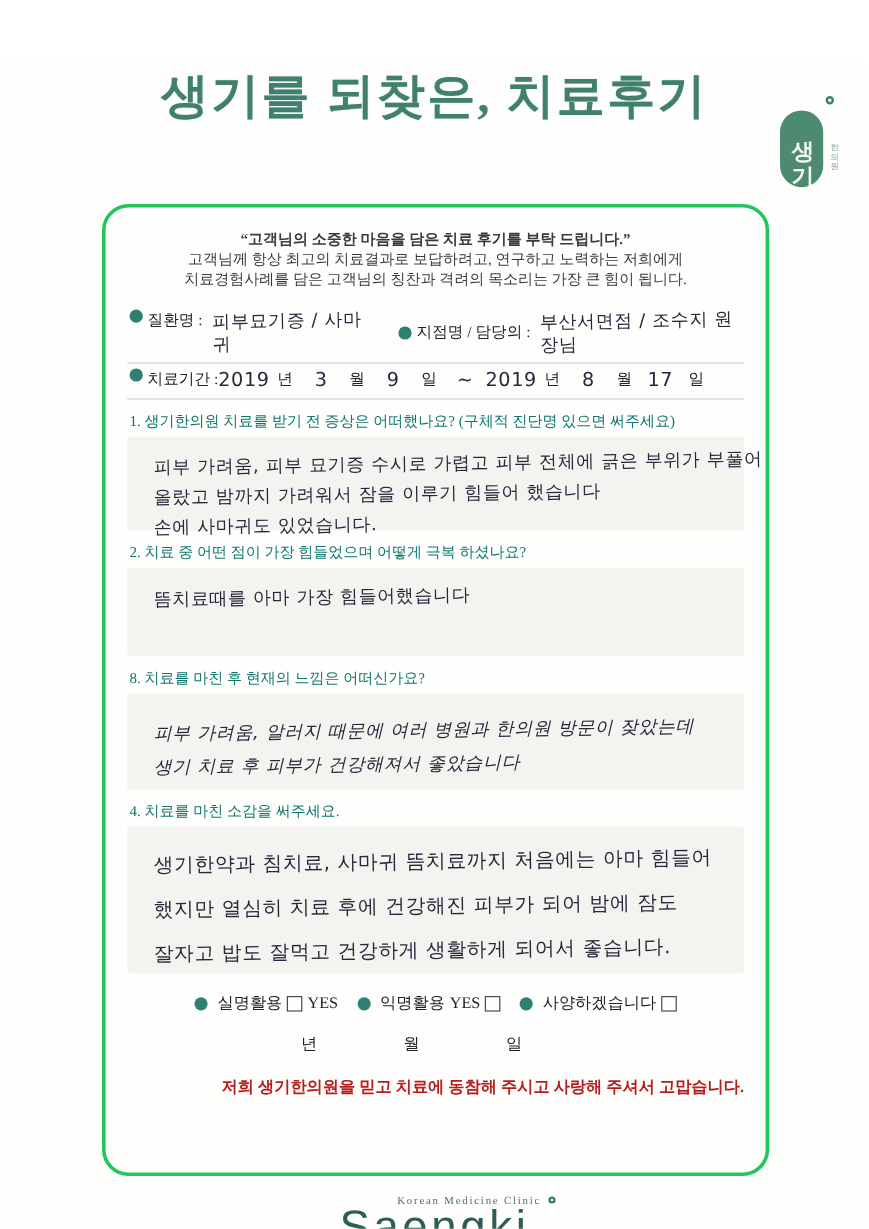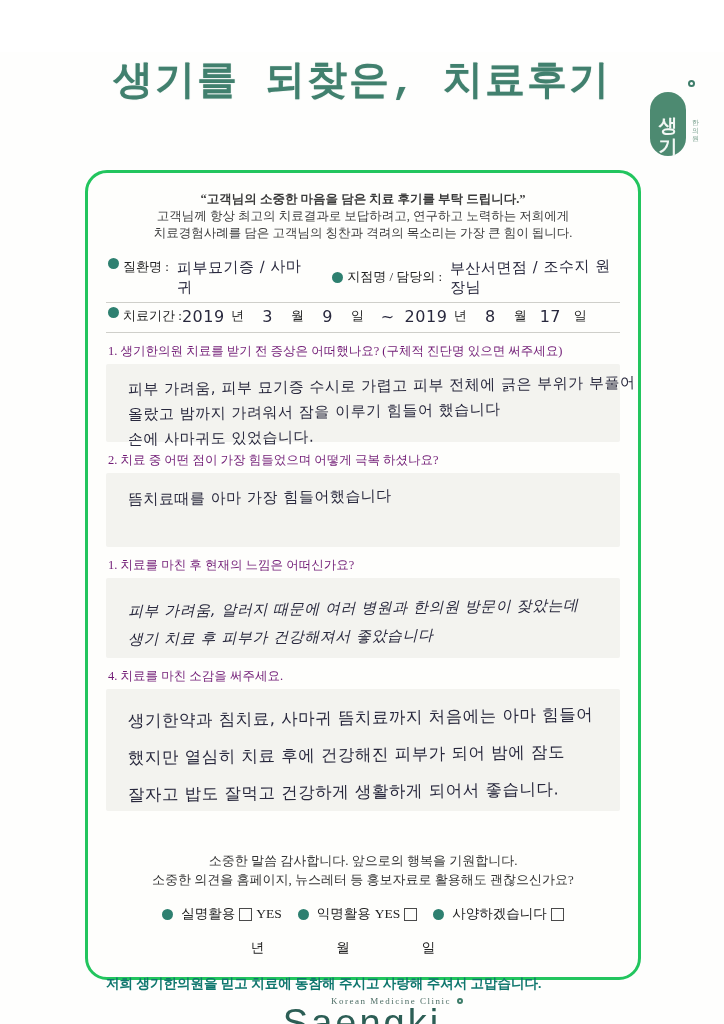--- a/index.html
+++ b/index.html
@@ -15,21 +15,20 @@
 
   
   .title {
     margin-top: 52px;
     text-align: center;
     font-size: 40px;
     font-weight: bold;
     letter-spacing: 2px;
     color: #41806e;
     text-shadow: 0 0 1px rgba(65,128,110,.4);
-    font-family: Liberation Mono, monospace;
   }
   .logo { position: absolute; top: 28px; left: 648px; width: 52px; height: 84px; }
   .logo .ring {
     position: absolute; top: 0; left: 40px;
     width: 7px; height: 7px; border: 2px solid #3e7d6a; border-radius: 50%;
   }
   .logo .stamp {
     position: absolute; top: 12px; left: 2px;
     width: 36px; height: 64px;
     background: #4d8a71; border-radius: 18px;
@@ -69,21 +68,21 @@
     font-family: "DejaVu Sans", sans-serif;
     color: #28283d; font-size: 15px; letter-spacing: .5px;
   }
   .fval { margin-left: 8px; transform: rotate(-1deg); }
   .sep { margin-left: 26px; display: flex; align-items: center; }
   .period-row .hand { font-size: 16px; }
   .pnum { display: inline-block; min-width: 34px; text-align: center; }
   .punit { font-size: 13px; color: #222; display: inline-block; min-width: 26px; text-align: center; }
 
   .question { margin-top: 10px; }
-  .qlabel { font-size: 12.5px; color: #701a75; margin-bottom: 4px; padding-left: 2px; }
+  .qlabel { font-size: 12.5px; color: #0f766e; margin-bottom: 4px; padding-left: 2px; }
   .answer {
     background: #f3f3ef; border-radius: 2px;
     padding: 10px 14px 6px 22px;
   }
   .answer .line { transform: rotate(-0.8deg); white-space: nowrap; }
   .q1 .answer { height: 78px; } .q1 .line { line-height: 25px; }
   .q2 .answer { height: 74px; } .q2 .line { line-height: 26px; }
   .q3 .answer { height: 80px; padding-top: 16px; font-style: italic; } .q3 .line { line-height: 28px; }
   .q4 .answer { height: 122px; } .q4 .line { line-height: 37px; font-size: 16.5px; }
 
@@ -94,21 +93,21 @@
   }
   .consent .item { display: flex; align-items: center; gap: 4px; }
   .checkbox {
     display: inline-block; width: 13px; height: 13px;
     border: 1.5px solid #4a4a4a; background: transparent;
   }
   .date-row {
     margin-top: 16px; display: flex; justify-content: center; gap: 72px;
     font-size: 13.5px; color: #222; padding-right: 40px;
   }
-  .thanks { margin-top: 18px; text-align: left; font-size: 13.5px; font-weight: bold; color: #0f766e; font-family: Liberation Serif, serif; }
+  .thanks { margin-top: 18px; text-align: right; font-size: 13.5px; font-weight: bold; color: #b91c1c; font-family: Liberation Serif, serif; }
 
   
   .brand-footer { position: absolute; top: 938px; left: 0; width: 724px; text-align: center; }
   .brand-footer .tagline {
     font-family: Liberation Serif, serif;
     font-size: 9px; letter-spacing: 1.5px; color: #4e6e66;
     display: inline-flex; align-items: center; gap: 6px;
     margin-left: 70px;
   }
   .brand-footer .tagline .dot {
@@ -182,40 +181,36 @@
     </div>
 
     <div class="question q2">
       <div class="qlabel">2. 치료 중 어떤 점이 가장 힘들었으며 어떻게 극복 하셨나요?</div>
       <div class="answer">
         <div class="hand line">뜸치료때를 아마 가장 힘들어했습니다</div>
       </div>
     </div>
 
     <div class="question q3">
-      <div class="qlabel">1. 치료를 마친 후 현재의 느낌은 어떠신가요?</div>
+      <div class="qlabel">8. 치료를 마친 후 현재의 느낌은 어떠신가요?</div>
       <div class="answer">
         <div class="hand line">피부 가려움, 알러지 때문에 여러 병원과 한의원 방문이 잦았는데</div>
         <div class="hand line">생기 치료 후 피부가 건강해져서 좋았습니다</div>
       </div>
     </div>
 
     <div class="question q4">
       <div class="qlabel">4. 치료를 마친 소감을 써주세요.</div>
       <div class="answer">
         <div class="hand line">생기한약과 침치료, 사마귀 뜸치료까지 처음에는 아마 힘들어</div>
         <div class="hand line">했지만 열심히 치료 후에 건강해진 피부가 되어 밤에 잠도</div>
         <div class="hand line">잘자고 밥도 잘먹고 건강하게 생활하게 되어서 좋습니다.</div>
       </div>
     </div>
 
-    <div class="closing">
-      <div>소중한 말씀 감사합니다. 앞으로의 행복을 기원합니다.</div>
-      <div>소중한 의견을 홈페이지, 뉴스레터 등 홍보자료로 활용해도 괜찮으신가요?</div>
-    </div>
 
     <div class="consent">
       <span class="item">
         <span class="bullet"></span>
         <span>실명활용</span>
         <span class="checkbox"></span>
         <span>YES</span>
       </span>
       <span class="item">
         <span class="bullet"></span>

